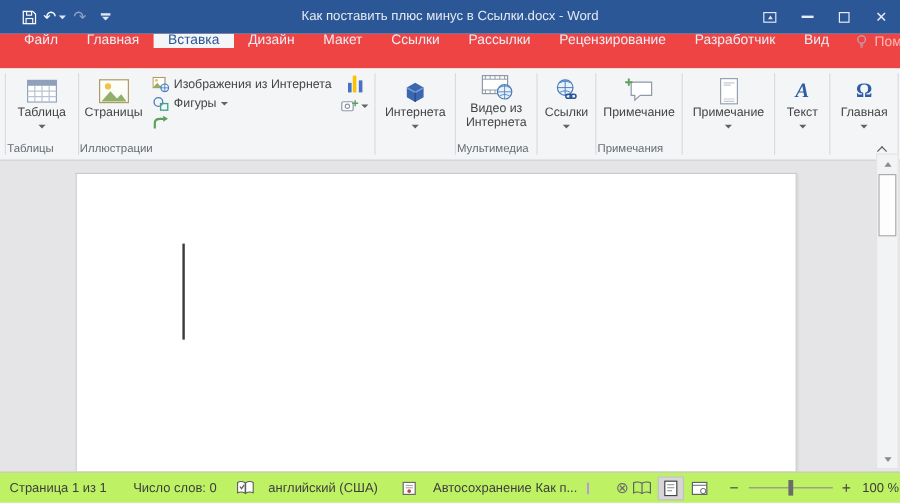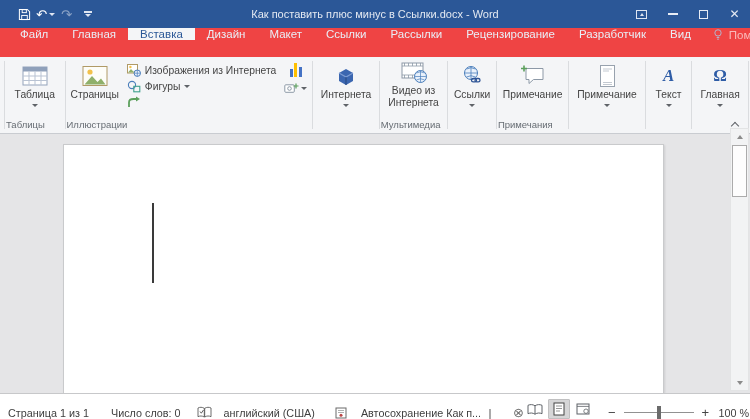--- a/index.html
+++ b/index.html
@@ -53,21 +53,21 @@
   .page{position:absolute;left:63px;top:10px;width:601px;bottom:0;background:#fff;border:1px solid #c9cacc;border-bottom:none;box-shadow:1px 1px 2px rgba(0,0,0,.10)}
   .caret{position:absolute;left:88px;top:58px;width:1.6px;height:80px;background:#3a3a3a}
   .vscroll{position:absolute;top:-6px;right:1px;width:19px;bottom:2px;background:#f2f3f4;border:1px solid #e3e4e5}
   .sarr{position:absolute;left:0;right:0;height:15px;display:flex;align-items:center;justify-content:center}
   .sarr.up{top:0}.sarr.down{bottom:0}
   .tri-up{width:0;height:0;border-left:3.5px solid transparent;border-right:3.5px solid transparent;border-bottom:4.5px solid #8b8b8b}
   .tri-down{width:0;height:0;border-left:3.5px solid transparent;border-right:3.5px solid transparent;border-top:4.5px solid #8b8b8b}
   .sthumb{position:absolute;left:1px;right:1px;top:16px;height:52px;background:#fdfdfd;border:1px solid #ababab}
 
   
-  .statusbar{height:26px;background:#ffffff;border-top:1px solid #c7c8ca;display:flex;align-items:flex-end;font-size:10.8px;color:#3e3e3e;position:relative}
+  .statusbar{height:26px;background:#bef264;border-top:1px solid #c7c8ca;display:flex;align-items:center;font-size:10.8px;color:#3e3e3e;position:relative}
   .sitem{white-space:nowrap;cursor:default}
   .pbar{width:72px;height:10px;border:1px solid #aaa;background:#fff;margin-left:8px}
   .cancel{font-size:13px;color:#6d6d6d;margin-left:22px;line-height:1}
   .views{display:flex;align-items:center;margin-left:auto;gap:2px}
   .vbtn{width:22px;height:20px;display:flex;align-items:center;justify-content:center;border-radius:1px}
   .vbtn.active{background:#d6d6d7;border:1px solid #c0c0c1}
   .zoomctl{display:flex;align-items:center;margin-left:14px;margin-right:7px;gap:8px}
   .zglyph{font-size:13px;color:#444;line-height:1}
   .ztrack{width:70px;height:1.4px;background:#919191;position:relative}
   .zhandle{position:absolute;left:50%;top:-5.5px;width:4px;height:13px;background:#6b6b6b;transform:translateX(-50%)}

